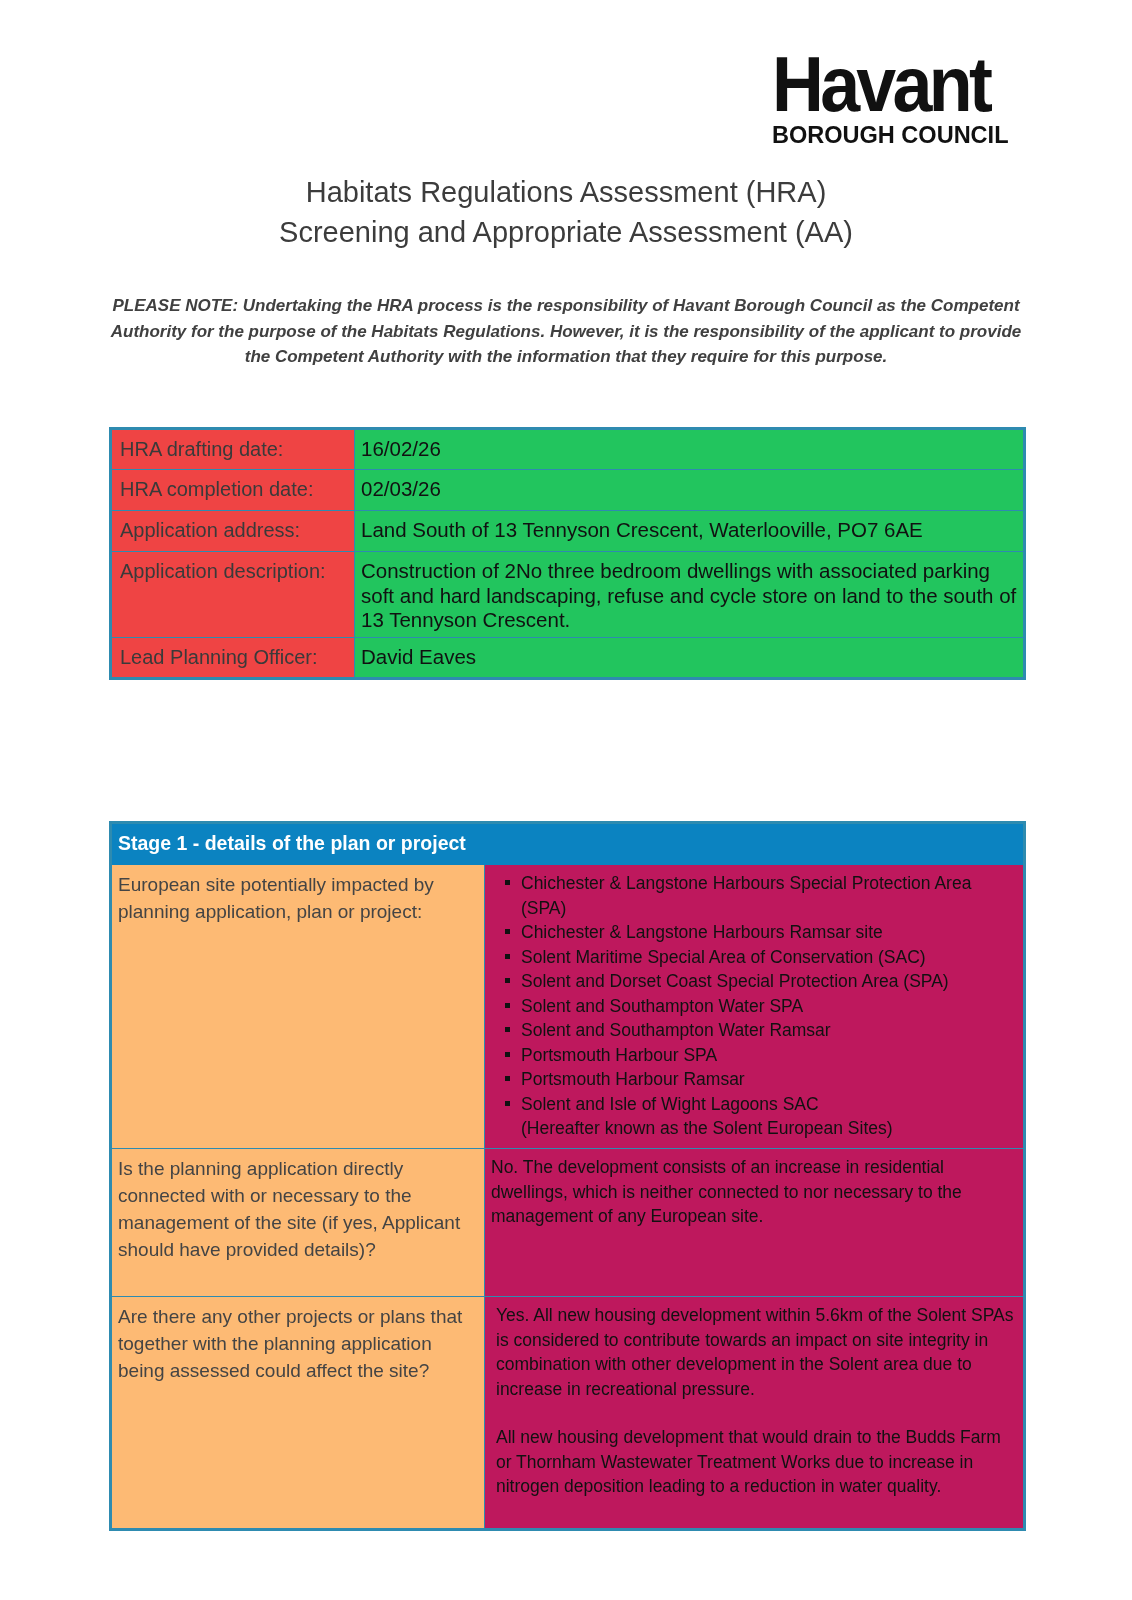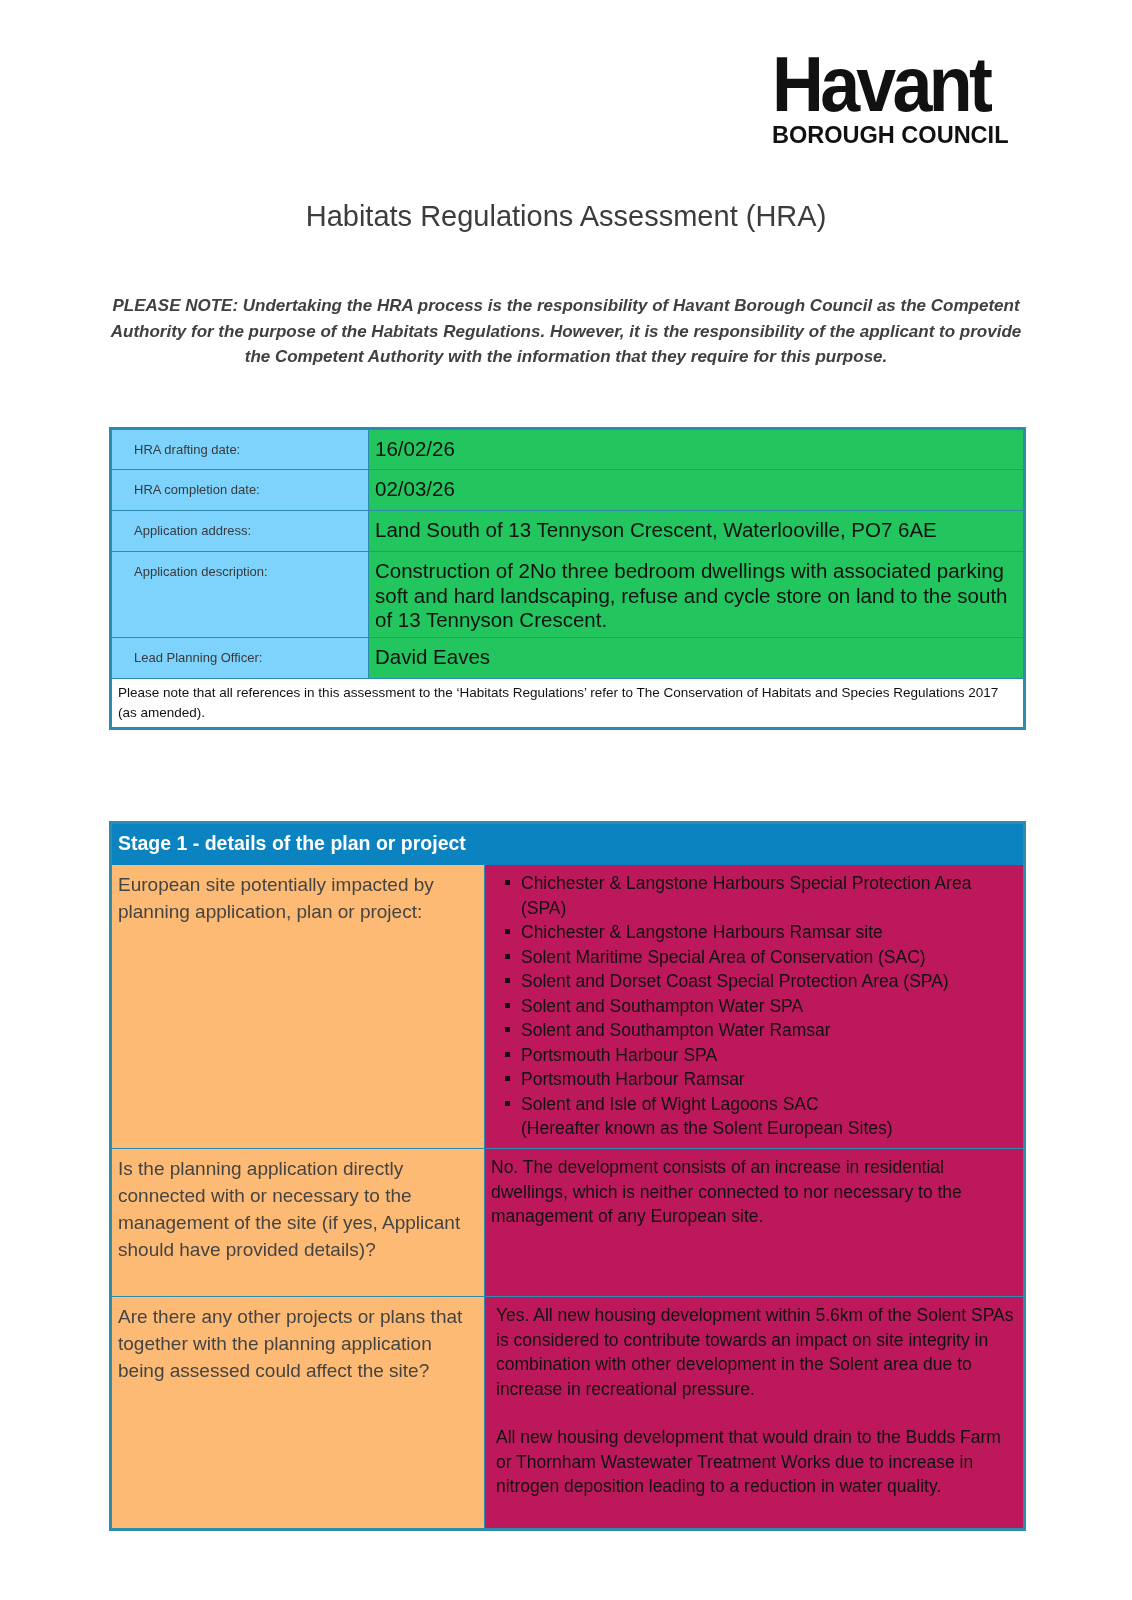--- a/index.html
+++ b/index.html
@@ -2,29 +2,29 @@
 <html><head>
 <meta charset="utf-8">
 <style>
   html, body { margin: 0; padding: 0; background: #ffffff; }
   body { width: 1132px; height: 1600px; position: relative; font-family: "Liberation Sans", sans-serif; color: #000; overflow: hidden; }
 
   .logo { position: absolute; left: 772px; top: 52px; width: 258px; text-align: left; }
   .logo-main { font-family: "Liberation Sans", sans-serif; font-weight: 700; font-size: 78px; line-height: 64px; letter-spacing: -4px; color: #111; transform: scaleX(0.92); transform-origin: left; }
   .logo-sub { font-family: "Liberation Sans", sans-serif; font-weight: 700; font-size: 24px; line-height: 26px; letter-spacing: 0px; color: #111; margin-top: 6px; transform: scaleX(0.98); transform-origin: left; }
 
-  .title { position: absolute; left: 0; width: 1132px; top: 196px; text-align: center; font-size: 29px; line-height: 40px; color: #3c3c3c; }
+  .title { position: absolute; left: 0; width: 1132px; top: 172px; text-align: center; font-size: 29px; line-height: 40px; color: #3c3c3c; }
 
   .note { position: absolute; left: 106px; width: 920px; top: 293px; text-align: center; font-weight: 700; font-size: 17px; line-height: 25.5px; color: #404040; font-style: italic; }
 
   table { border-collapse: collapse; position: absolute; left: 109px; width: 917px; }
   td { border: 1.5px solid #2e8bb0; vertical-align: top; }
 
   .t1 { top: 427px; border: 3px solid #2e8bb0; }
-  .t1 td.lbl { background: #7dd3fc; color: #3a3a3a; font-size: 13px; width: 228px; padding: 7px 6px 4px 22px; line-height: 25px; }
+  .t1 td.lbl { background: #ef4444; color: #3a3a3a; font-size: 20px; width: 228px; padding: 7px 6px 4px 8px; line-height: 25px; }
   .t1 td.val { background: #22c55e; font-size: 20.5px; padding: 7px 6px 4px 6px; line-height: 24.5px; color: #111; }
   .t1 td.foot { font-size: 13.5px; line-height: 20px; padding: 4px 6px 4px 6px; color: #111; }
 
   .t2 { top: 821px; border: 3px solid #2e8bb0; }
   .t2 td.hdr { background: #0b83c1; color: #fff; font-weight: 700; font-size: 19.5px; padding: 6px 6px 8px 6px; line-height: 26px; border-color: #0b83c1; }
   .t2 td.lbl { background: #fdba74; color: #444; font-size: 19px; width: 360px; padding: 6px 6px 6px 6px; line-height: 27px; }
   .t2 td.val { background: #be185d; font-size: 17.5px; padding: 6px 6px 6px 6px; line-height: 24.5px; color: #111; }
   .t2 ul { list-style: none; margin: 0; padding: 0 0 0 12px; }
   .t2 li { position: relative; padding-left: 18px; }
   .t2 li .bullet { position: absolute; left: 2px; top: 9px; width: 5px; height: 5px; background: #111; }
@@ -35,20 +35,21 @@
 </head>
 <body>
 
 <div class="logo">
   <div class="logo-main">Havant</div>
   <div class="logo-sub">BOROUGH COUNCIL</div>
 </div>
 
 <div class="title">
   <div>Habitats Regulations Assessment (HRA)</div>
+  <div>Screening and Appropriate Assessment (AA)</div>
 </div>
 
 <div class="note">PLEASE NOTE:  Undertaking the HRA process is the responsibility of Havant Borough Council as the Competent Authority for the purpose of the Habitats Regulations. However, it is the responsibility of the applicant to provide the Competent Authority with the information that they require for this purpose.</div>
 
 <table class="t1">
   <tbody>
       <tr style="height:41px">
     <td class="lbl">HRA drafting date:</td>
     <td class="val">16/02/26</td>
   </tr>
@@ -60,23 +61,20 @@
     <td class="lbl">Application address:</td>
     <td class="val">Land South of 13 Tennyson Crescent, Waterlooville, PO7 6AE</td>
   </tr>
   <tr style="height:82px">
     <td class="lbl">Application description:</td>
     <td class="val">Construction of 2No three bedroom dwellings with associated parking soft and hard landscaping, refuse and cycle store on land to the south of 13 Tennyson Crescent.</td>
   </tr>
   <tr style="height:41px">
     <td class="lbl">Lead Planning Officer:</td>
     <td class="val">David Eaves</td>
-  </tr>
-  <tr>
-    <td class="foot" colspan="2">Please note that all references in this assessment to the ‘Habitats Regulations’ refer to The Conservation of Habitats and Species Regulations 2017 (as amended).</td>
   </tr>
 </tbody>
   </table>
 
 <table class="t2">
   <tbody>
       <tr>
     <td class="hdr" colspan="2">Stage 1 - details of the plan or project</td>
   </tr>
   <tr style="height:284px">

